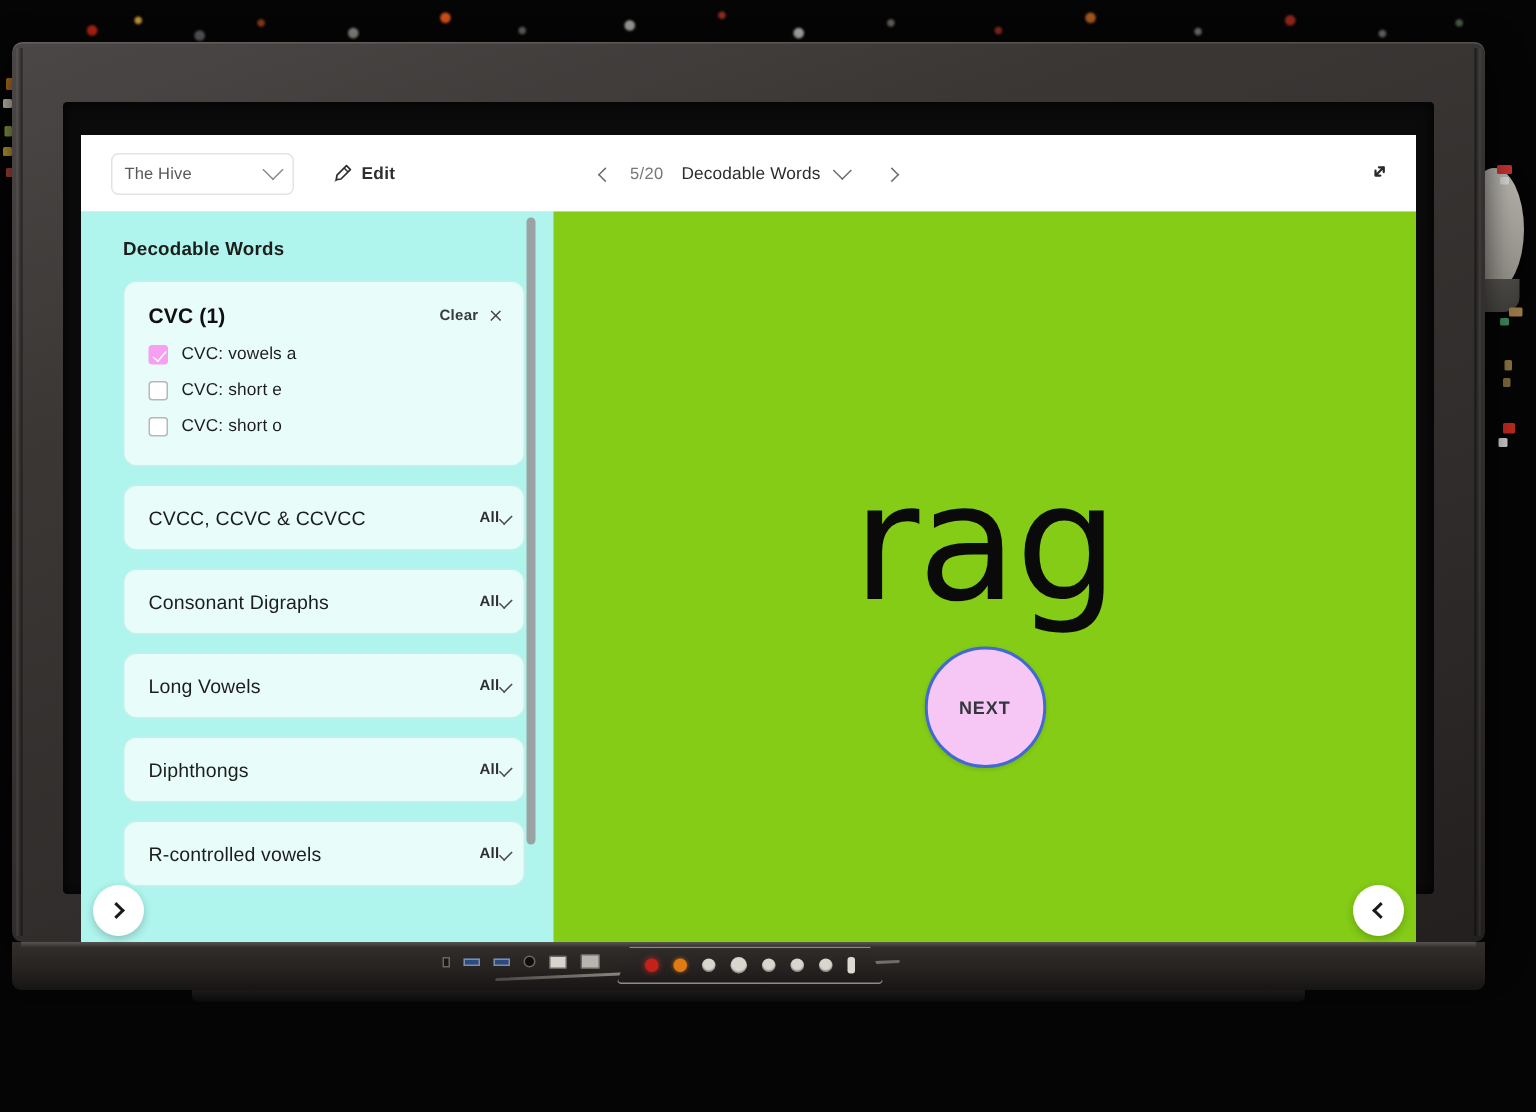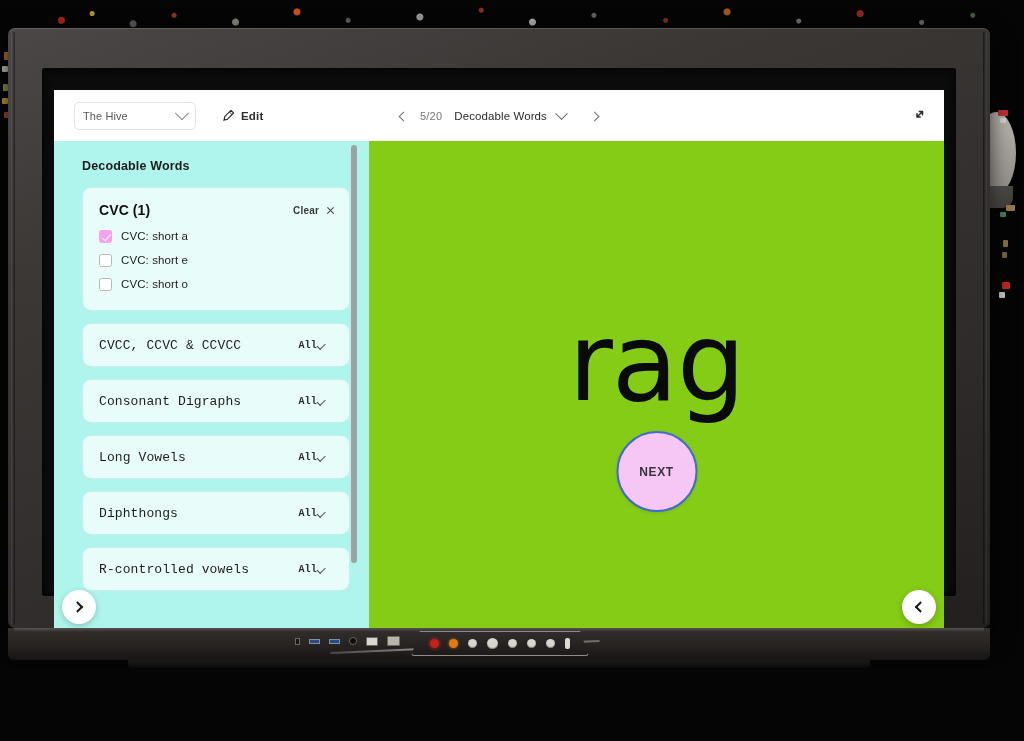--- a/index.html
+++ b/index.html
@@ -329,23 +329,22 @@
     font-size: 11.5px;
     color: #1d1d1d;
     letter-spacing: .1px;
   }
 
   .group-card.collapsed {
     height: 44px;
     display: flex;
     align-items: center;
     justify-content: space-between;
-    padding: 0 24px 0 16px;
-    cursor: pointer;
-    font-family: Liberation Mono, monospace;
+    padding: 0 8px 0 16px;
+    cursor: pointer;
   }
   .collapsed-name {
     font-size: 13px;
     color: #1d1d1d;
     letter-spacing: .1px;
   }
   .collapsed-all {
     display: flex;
     align-items: center;
     gap: 0;
@@ -588,21 +587,21 @@
             <div class="group-head">
               <span class="group-name">CVC (1)</span>
               <span class="group-clear">
                 <span class="group-clear-label">Clear</span>
                 <span class="x-icon"></span>
               </span>
             </div>
 
             <div class="check-row">
               <span class="checkbox checked"></span>
-              <span class="check-label">CVC: short a</span>
+              <span class="check-label">CVC: vowels a</span>
             </div>
             <div class="check-row">
               <span class="checkbox"></span>
               <span class="check-label">CVC: short e</span>
             </div>
             <div class="check-row">
               <span class="checkbox"></span>
               <span class="check-label">CVC: short o</span>
             </div>
           </div>

